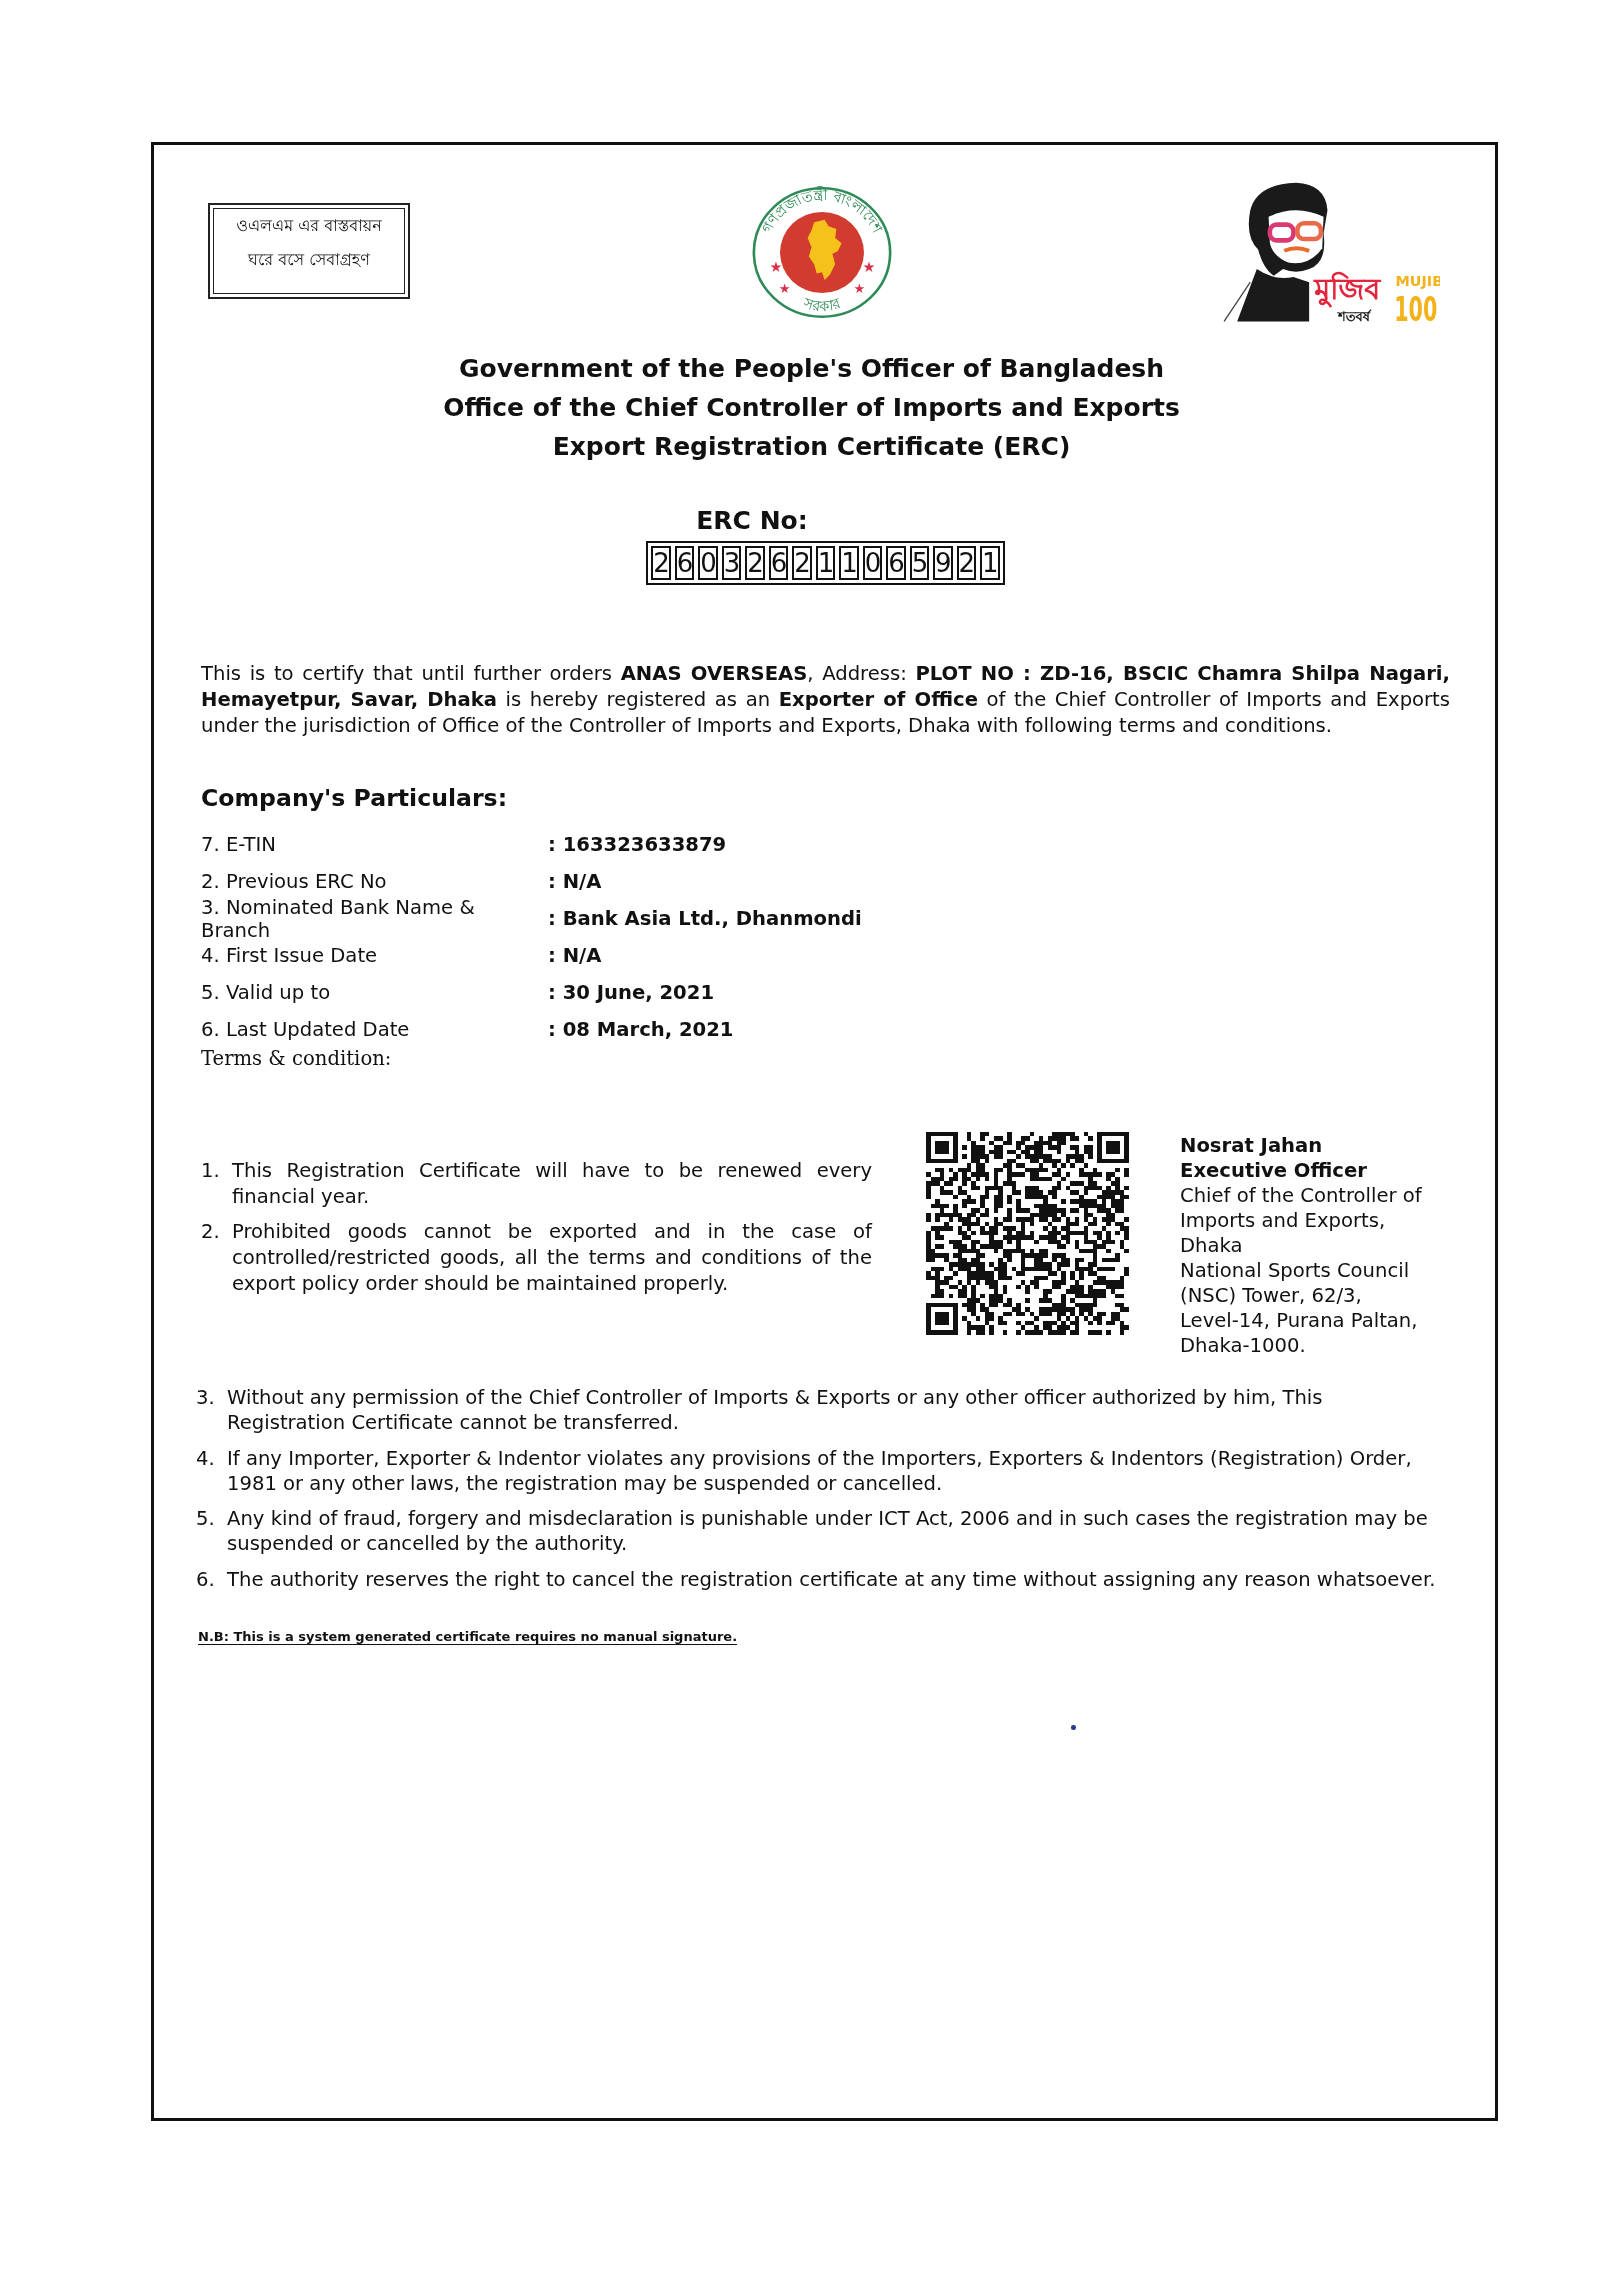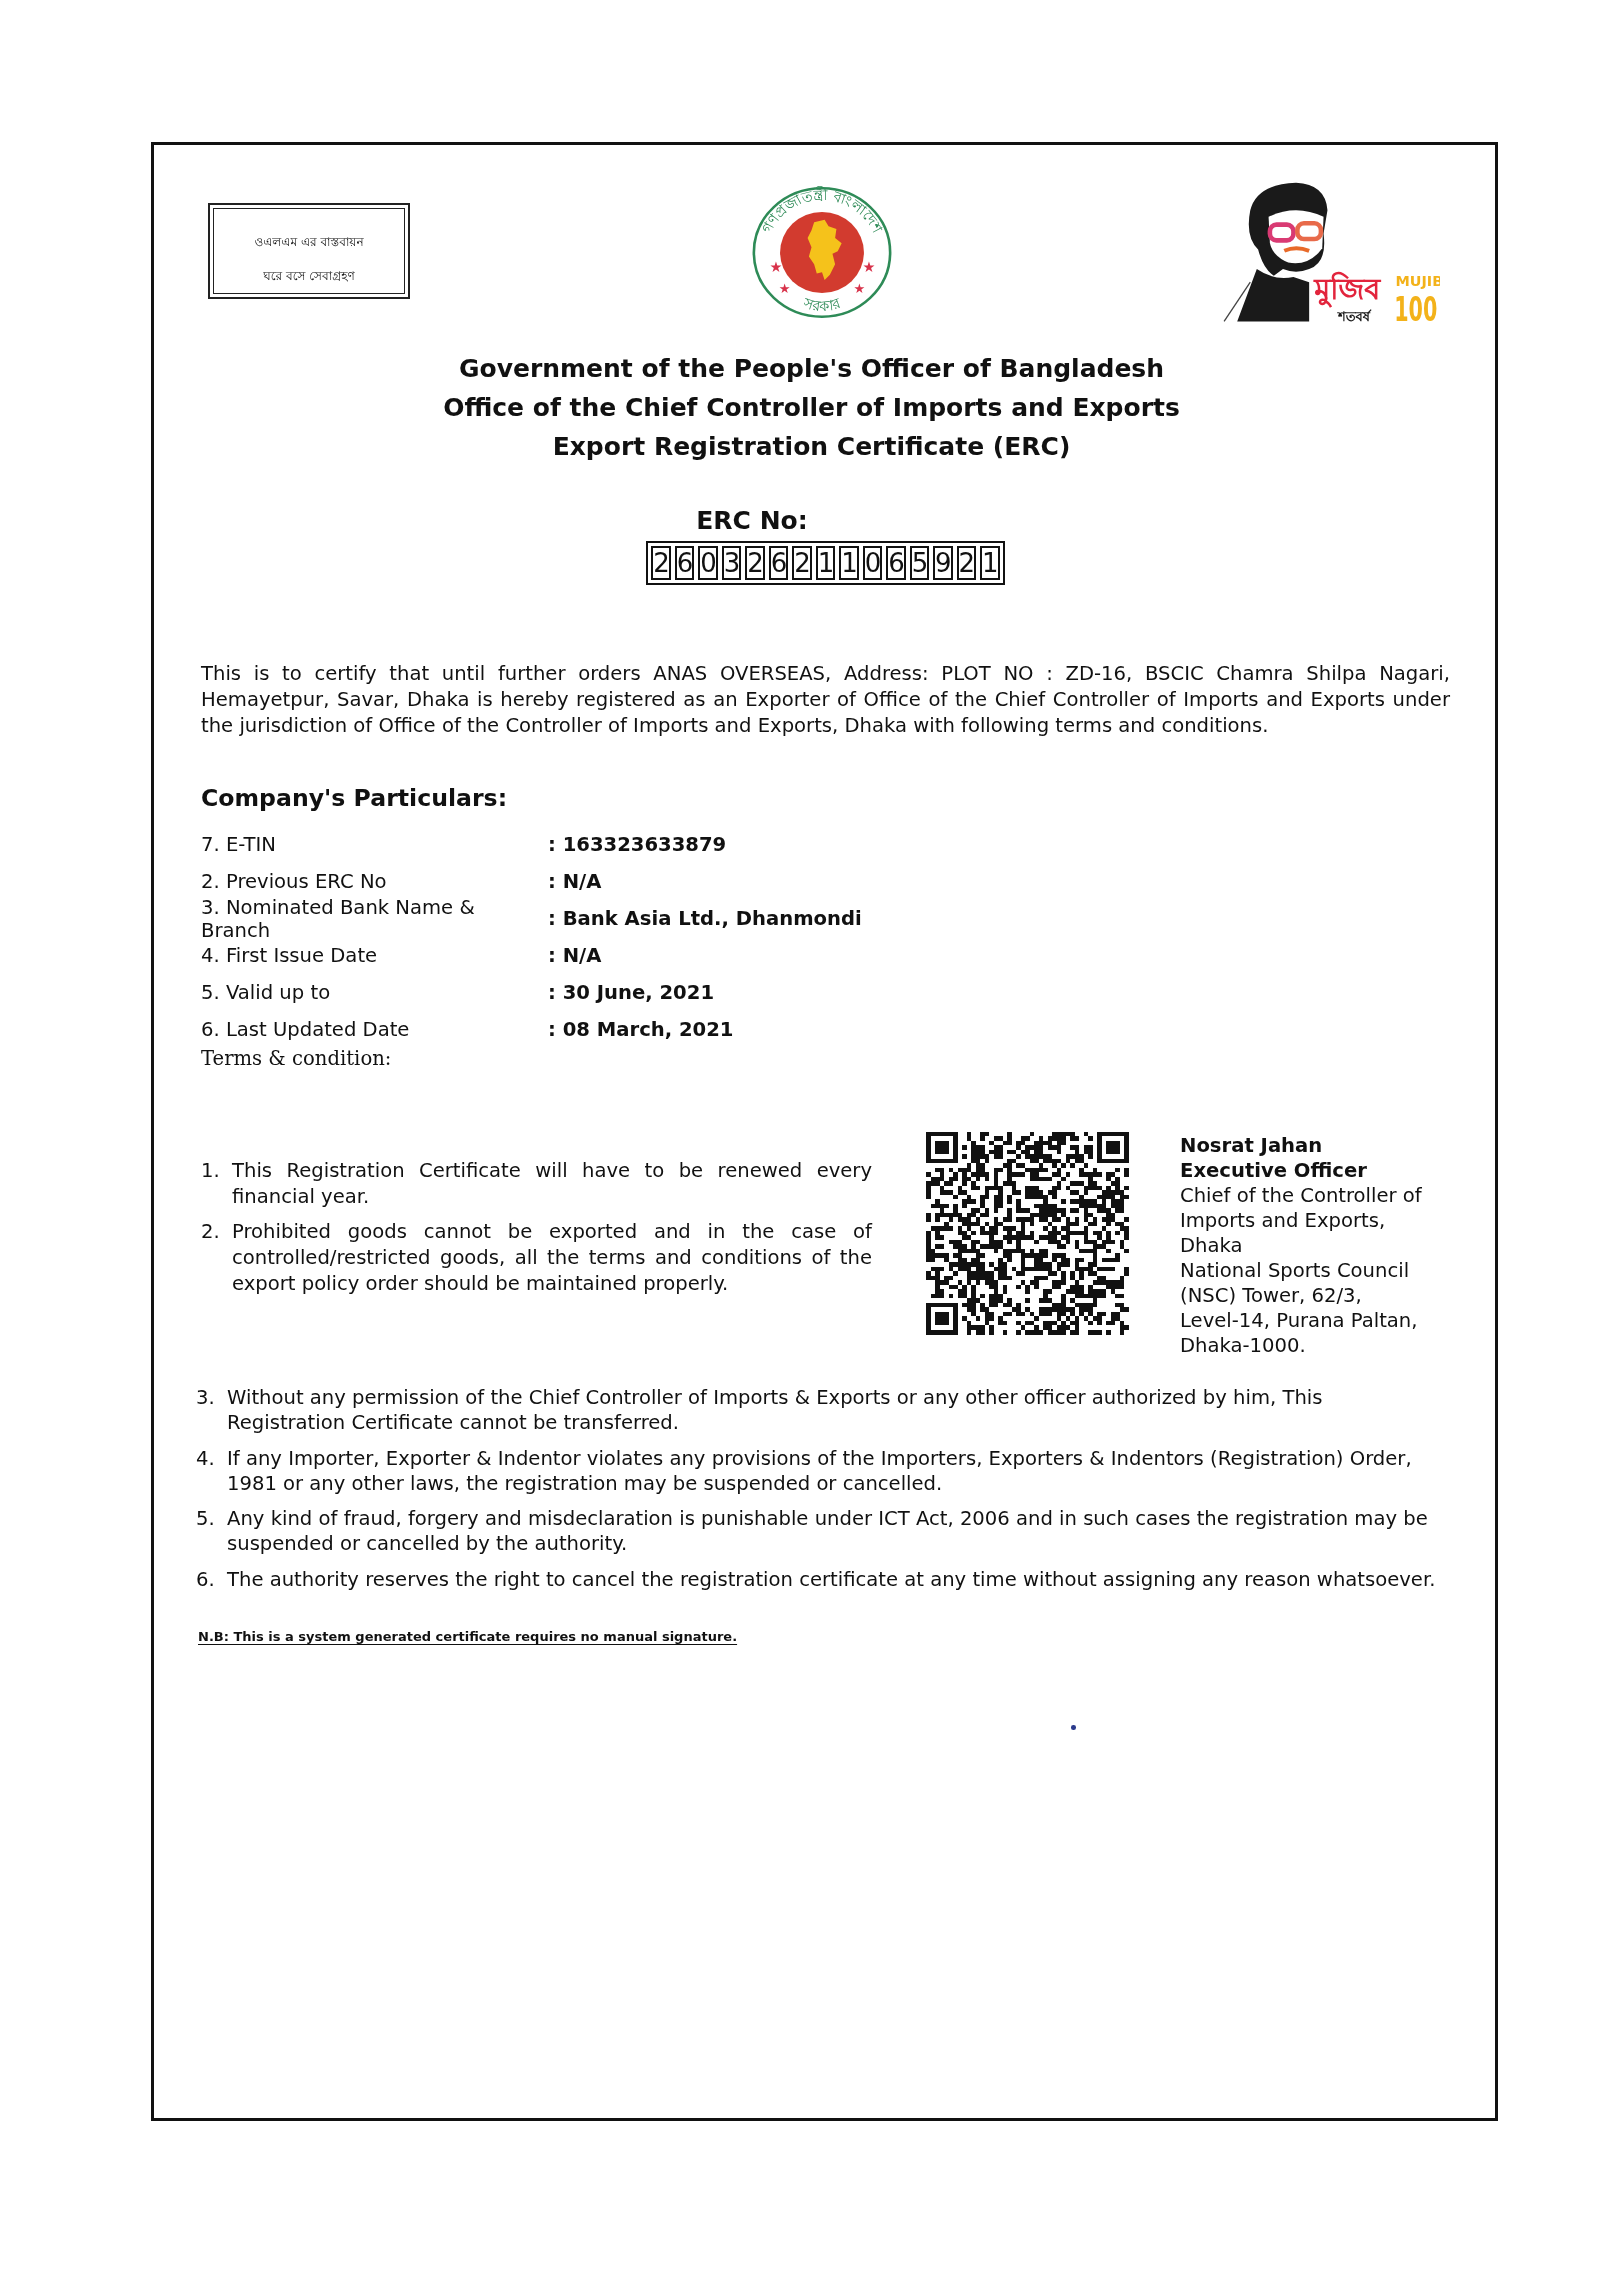--- a/index.html
+++ b/index.html
@@ -5,22 +5,22 @@
   html, body { margin:0; padding:0; background:#ffffff; }
   body { width:1623px; height:2295px; position:relative; overflow:hidden;
          font-family:"DejaVu Sans", sans-serif; color:#111; }
   .frame { position:absolute; left:151px; top:142px; width:1347px; height:1979px;
            border:3.3px solid #111; box-sizing:border-box; }
 
   
   .olm-box { position:absolute; left:208px; top:203px; width:202px; height:96px;
              border:2.6px solid #222; box-sizing:border-box; padding:3.3px; }
   .olm-inner { width:100%; height:100%; border:1.3px solid #222; box-sizing:border-box;
-               display:flex; flex-direction:column; justify-content:flex-end; align-items:center;
-               font-family:"DejaVu Serif", serif; font-size:12px; line-height:34px; }
+               display:flex; flex-direction:column; justify-content:flex-start; align-items:center;
+               font-family:"DejaVu Serif", serif; font-size:16px; line-height:34px; }
 
   
   .seal { position:absolute; left:746px; top:183px; width:152px; height:139px; }
 
   
   .mujib { position:absolute; left:1211px; top:171px; width:229px; height:157px; }
 
   .heading { position:absolute; left:0; width:1623px; text-align:center; font-weight:bold;
              font-size:25px; line-height:39px; }
   .heading div { height:39px; }
@@ -29,21 +29,21 @@
                font-weight:bold; font-size:25px; }
   .erc-box { position:absolute; left:646px; top:541px; width:359px; height:44px;
              border:2px solid #111; box-sizing:border-box; display:flex; align-items:center;
              justify-content:space-between; padding:0 3.3px; }
   .erc-digit { width:19.6px; height:34px; border:2px solid #111; box-sizing:border-box;
                font-family:"DejaVu Sans", sans-serif; font-size:26px; line-height:30px;
                text-align:center; }
 
   .para { position:absolute; left:201px; top:661px; width:1249px; font-size:19.6px;
           line-height:26px; text-align:justify; }
-  .para b { font-weight:normal; }
+  .para b { font-weight:bold; }
 
   .section-title { position:absolute; left:201px; top:784px; font-size:23.6px; font-weight:bold; }
 
   .partic { position:absolute; left:201px; top:826px; font-size:19.6px; }
   .partic .row { height:37px; display:flex; align-items:center; }
   .partic .lbl { width:347px; }
   .partic .val { font-weight:bold; }
 
   .terms-label { position:absolute; left:201px; top:1047px; font-family:"DejaVu Serif", serif;
                  font-size:19.6px; }

